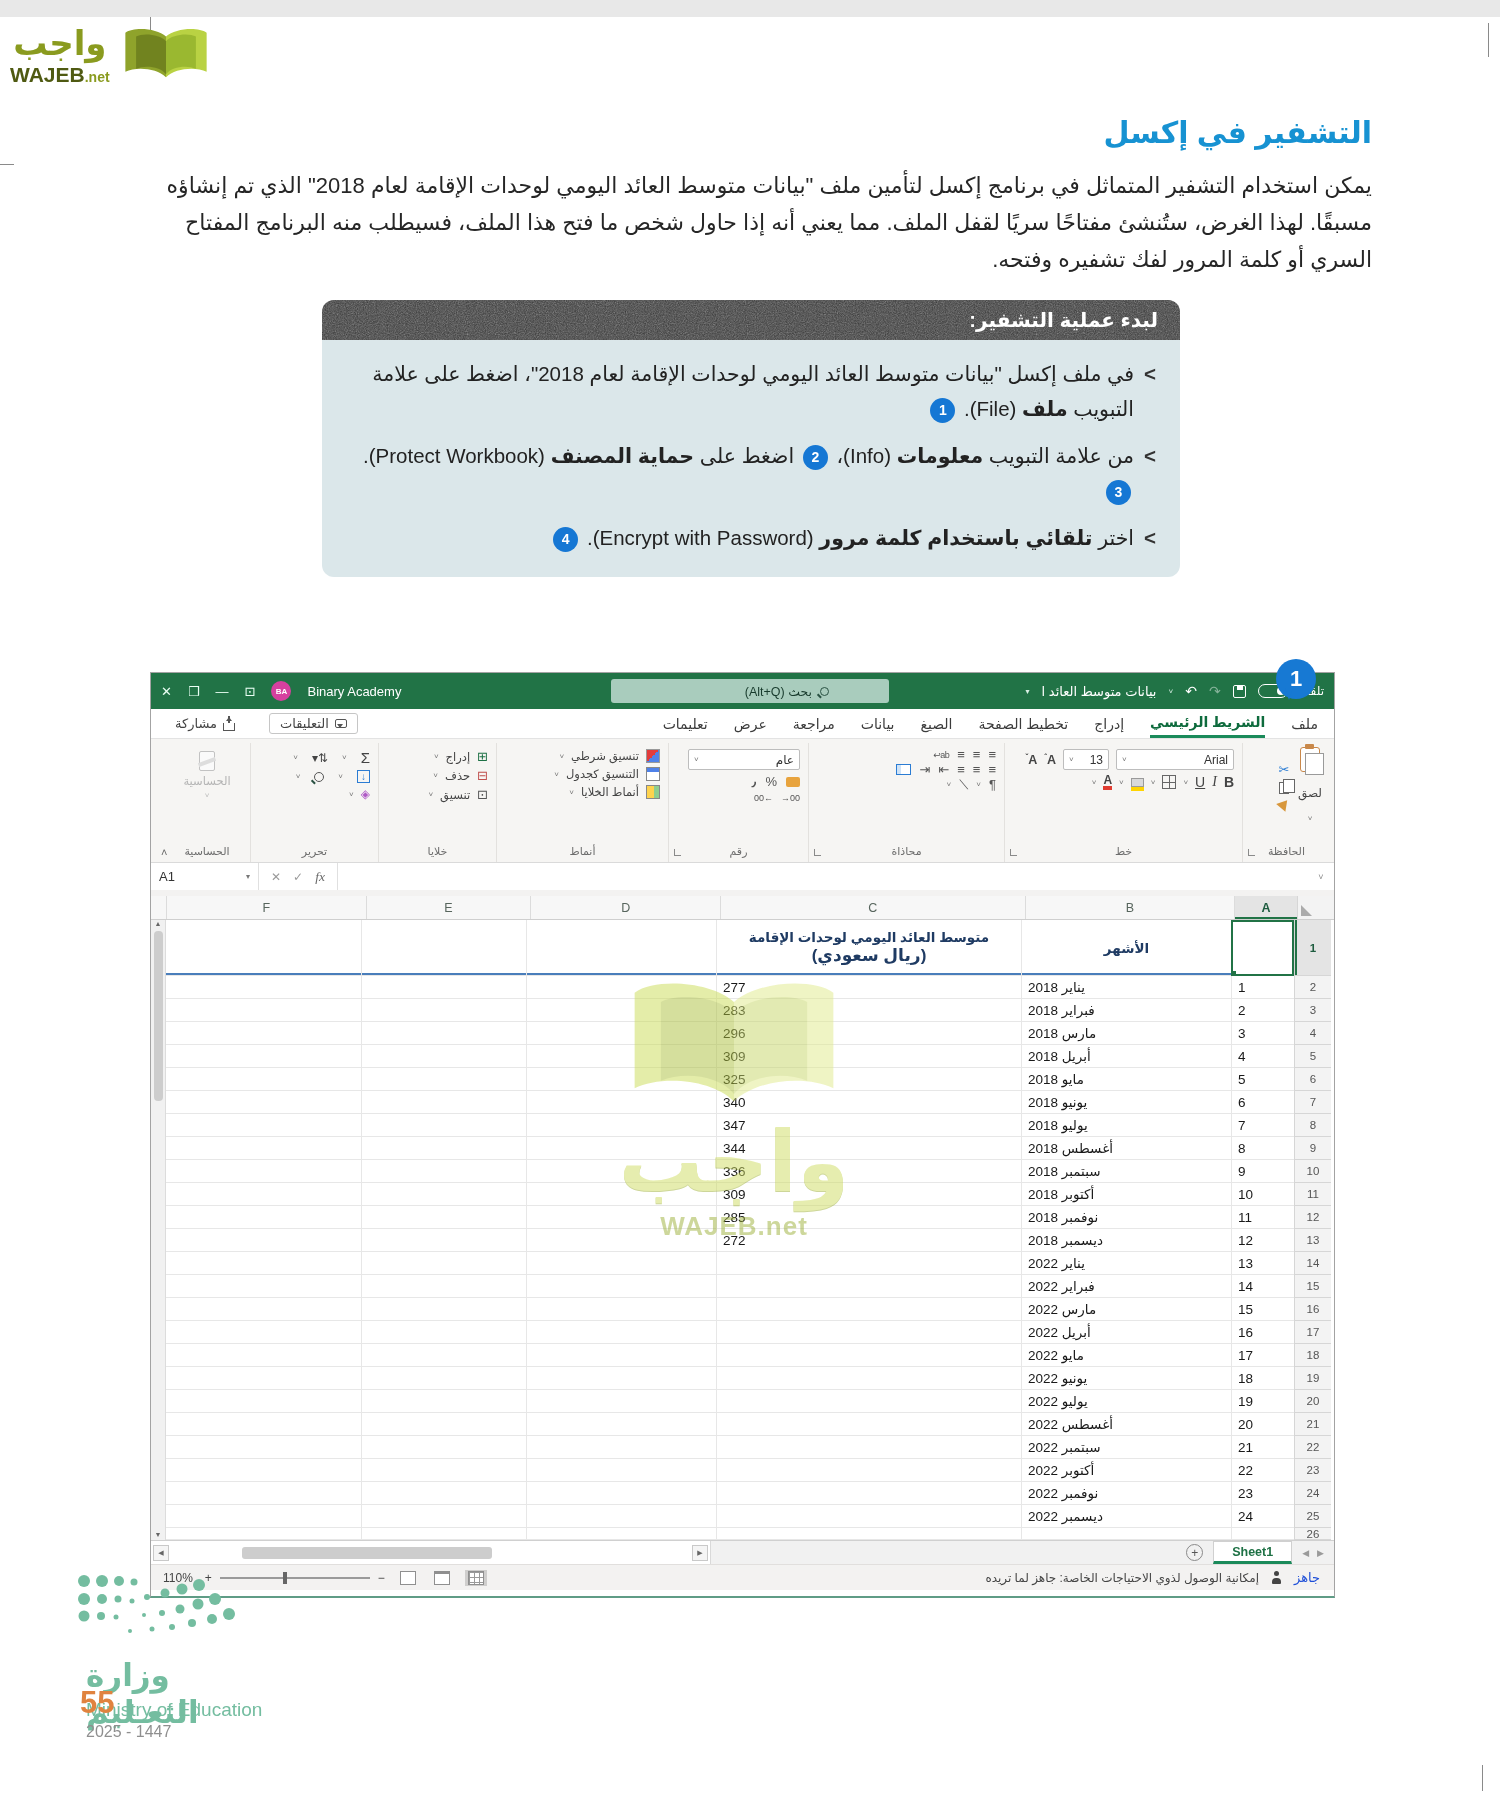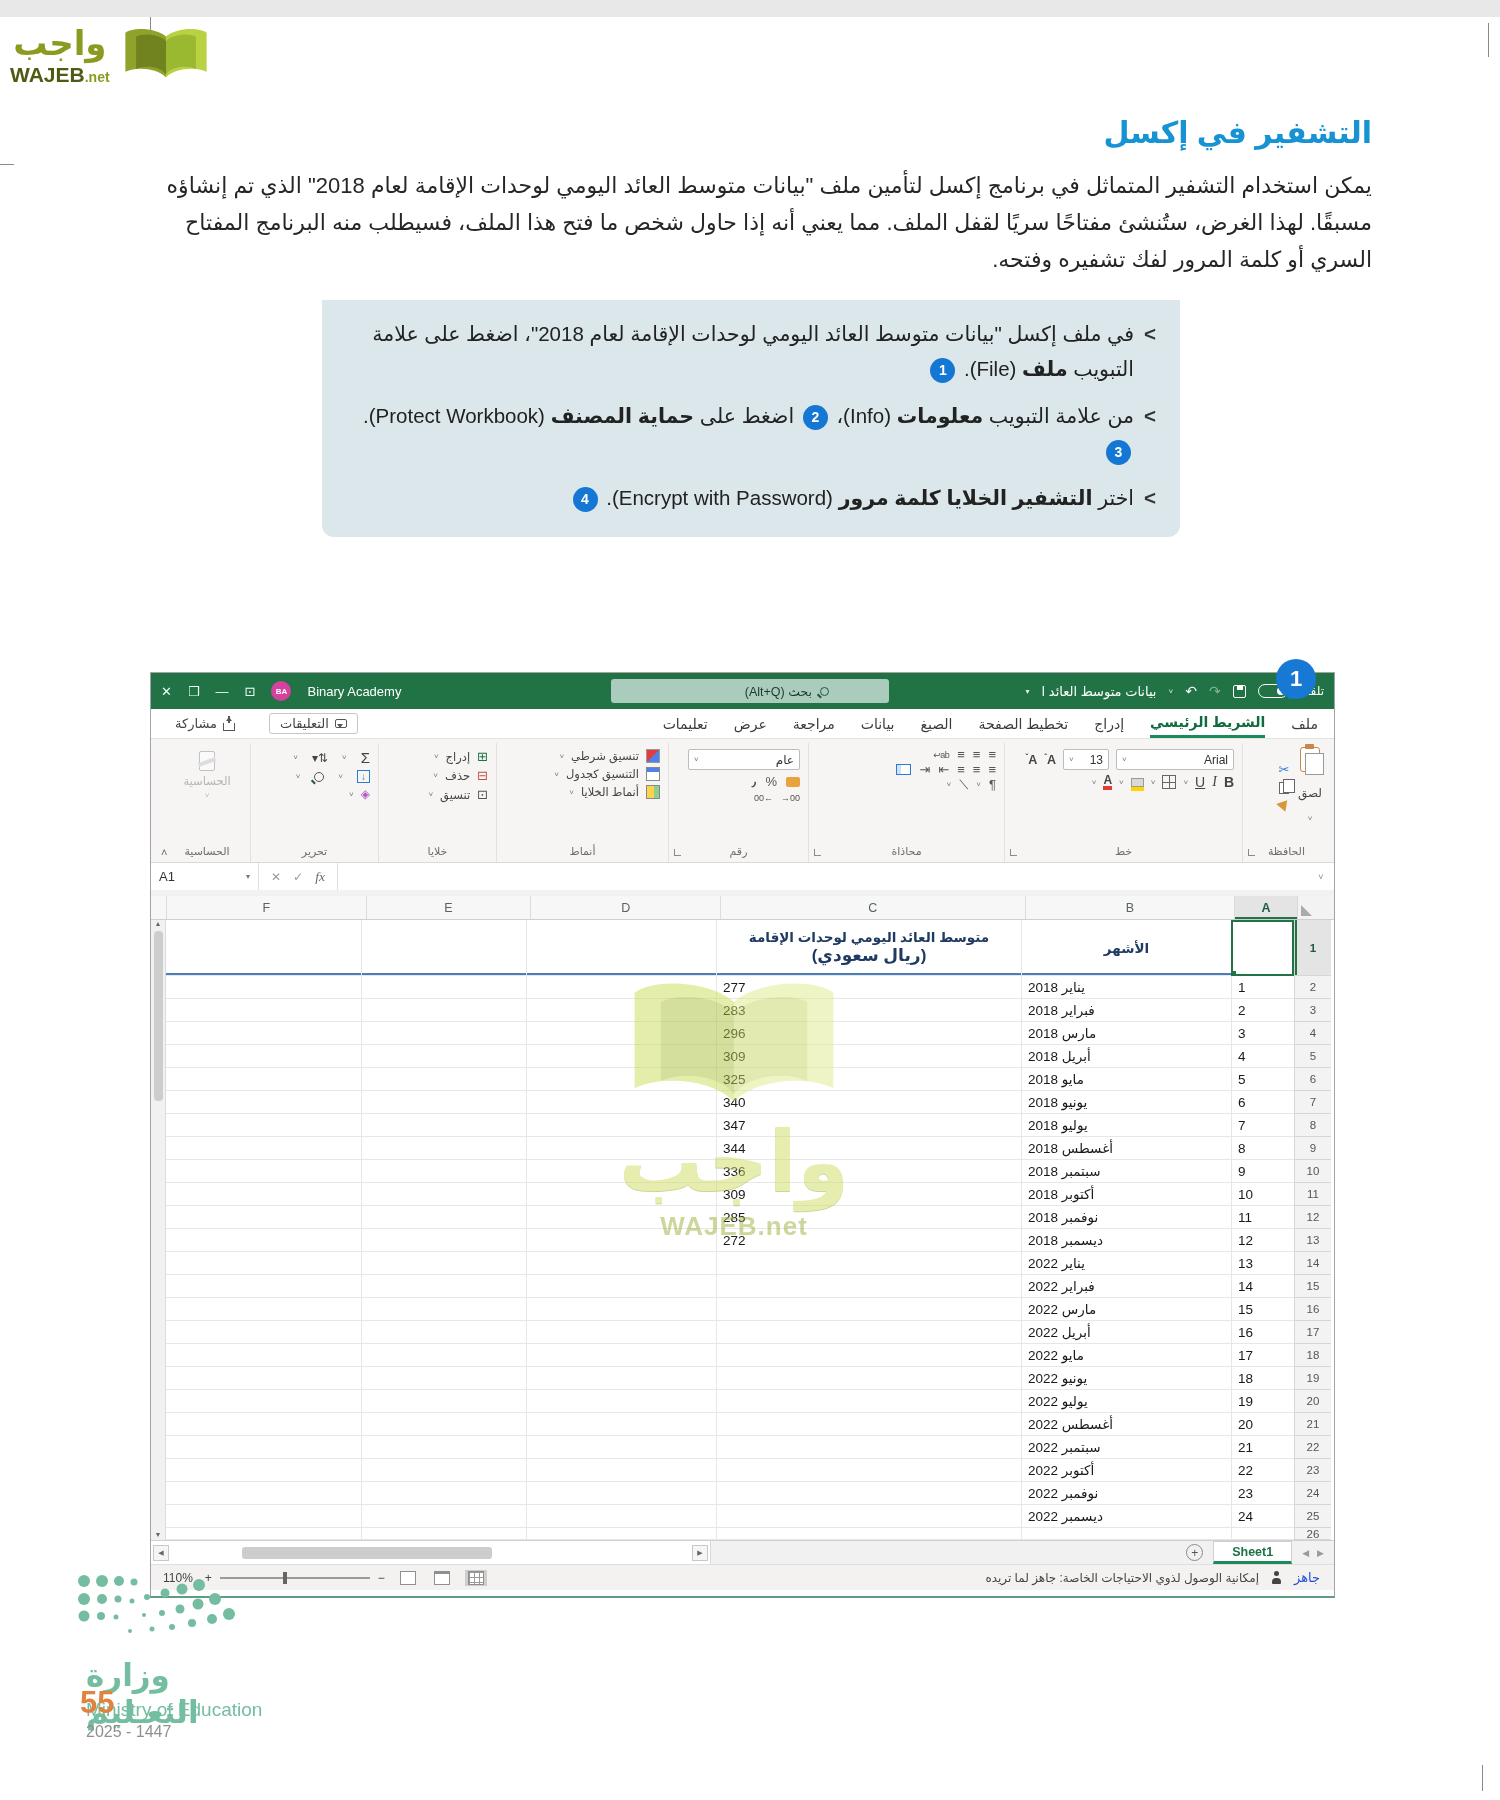--- a/index.html
+++ b/index.html
@@ -222,32 +222,42 @@
       <path d="M60 16 C72 5 102 3 113 11 L113 62 C99 55 72 57 60 69 Z" fill="#b9d243"></path>
       <path d="M60 22 C52 13 30 11 21 16 L21 58 C33 53 52 55 60 65 Z" fill="#6e7f1e" opacity="0.9"></path>
       <path d="M60 22 C68 13 90 11 99 16 L99 58 C87 53 68 55 60 65 Z" fill="#97b52f" opacity="0.9"></path>
     </svg>
   </div>
 
   <div class="heading">التشفير في إكسل</div>
   <div class="intro" dir="rtl">يمكن استخدام التشفير المتماثل في برنامج إكسل لتأمين ملف "بيانات متوسط العائد اليومي لوحدات الإقامة لعام 2018" الذي تم إنشاؤه مسبقًا. لهذا الغرض، ستُنشئ مفتاحًا سريًا لقفل الملف. مما يعني أنه إذا حاول شخص ما فتح هذا الملف، فسيطلب منه البرنامج المفتاح السري أو كلمة المرور لفك تشفيره وفتحه.</div>
 
   <div class="callout">
+    <div class="co-head">
+      <svg>
+        <filter id="nz">
+            <feTurbulence type="fractalNoise" baseFrequency="0.9" numOctaves="3" stitchTiles="stitch"></feTurbulence>
+            <feColorMatrix type="saturate" values="0"></feColorMatrix>
+          </filter>
+        <rect width="100%" height="100%" filter="url(#nz)" opacity="0.55"></rect>
+      </svg>
+      <div class="co-title">لبدء عملية التشفير:</div>
+    </div>
     <div class="co-body">
         <div class="bullet">
           <span class="barrow">&lt;</span>
           <span class="btext"><span>في ملف إكسل "بيانات متوسط العائد اليومي لوحدات الإقامة لعام 2018"، اضغط على علامة التبويب </span><span class="bseg">ملف</span><span> (File). </span><span class="nbadge">1</span></span>
         </div>
         <div class="bullet">
           <span class="barrow">&lt;</span>
           <span class="btext"><span>من علامة التبويب </span><span class="bseg">معلومات</span><span> (Info)، </span><span class="nbadge">2</span><span> اضغط على </span><span class="bseg">حماية المصنف</span><span> (Protect Workbook). </span><span class="nbadge">3</span></span>
         </div>
         <div class="bullet">
           <span class="barrow">&lt;</span>
-          <span class="btext"><span>اختر </span><span class="bseg">التشفير الخلايا كلمة مرور</span><span> (Encrypt with Password). </span><span class="nbadge">4</span></span>
+          <span class="btext"><span>اختر </span><span class="bseg">تلقائي باستخدام كلمة مرور</span><span> (Encrypt with Password). </span><span class="nbadge">4</span></span>
         </div>
       </div>
   </div>
 
   <div class="xl">
 
     <div class="xl-badge">1</div>
 
     <div class="xl-title">
       <div class="tb-left">

